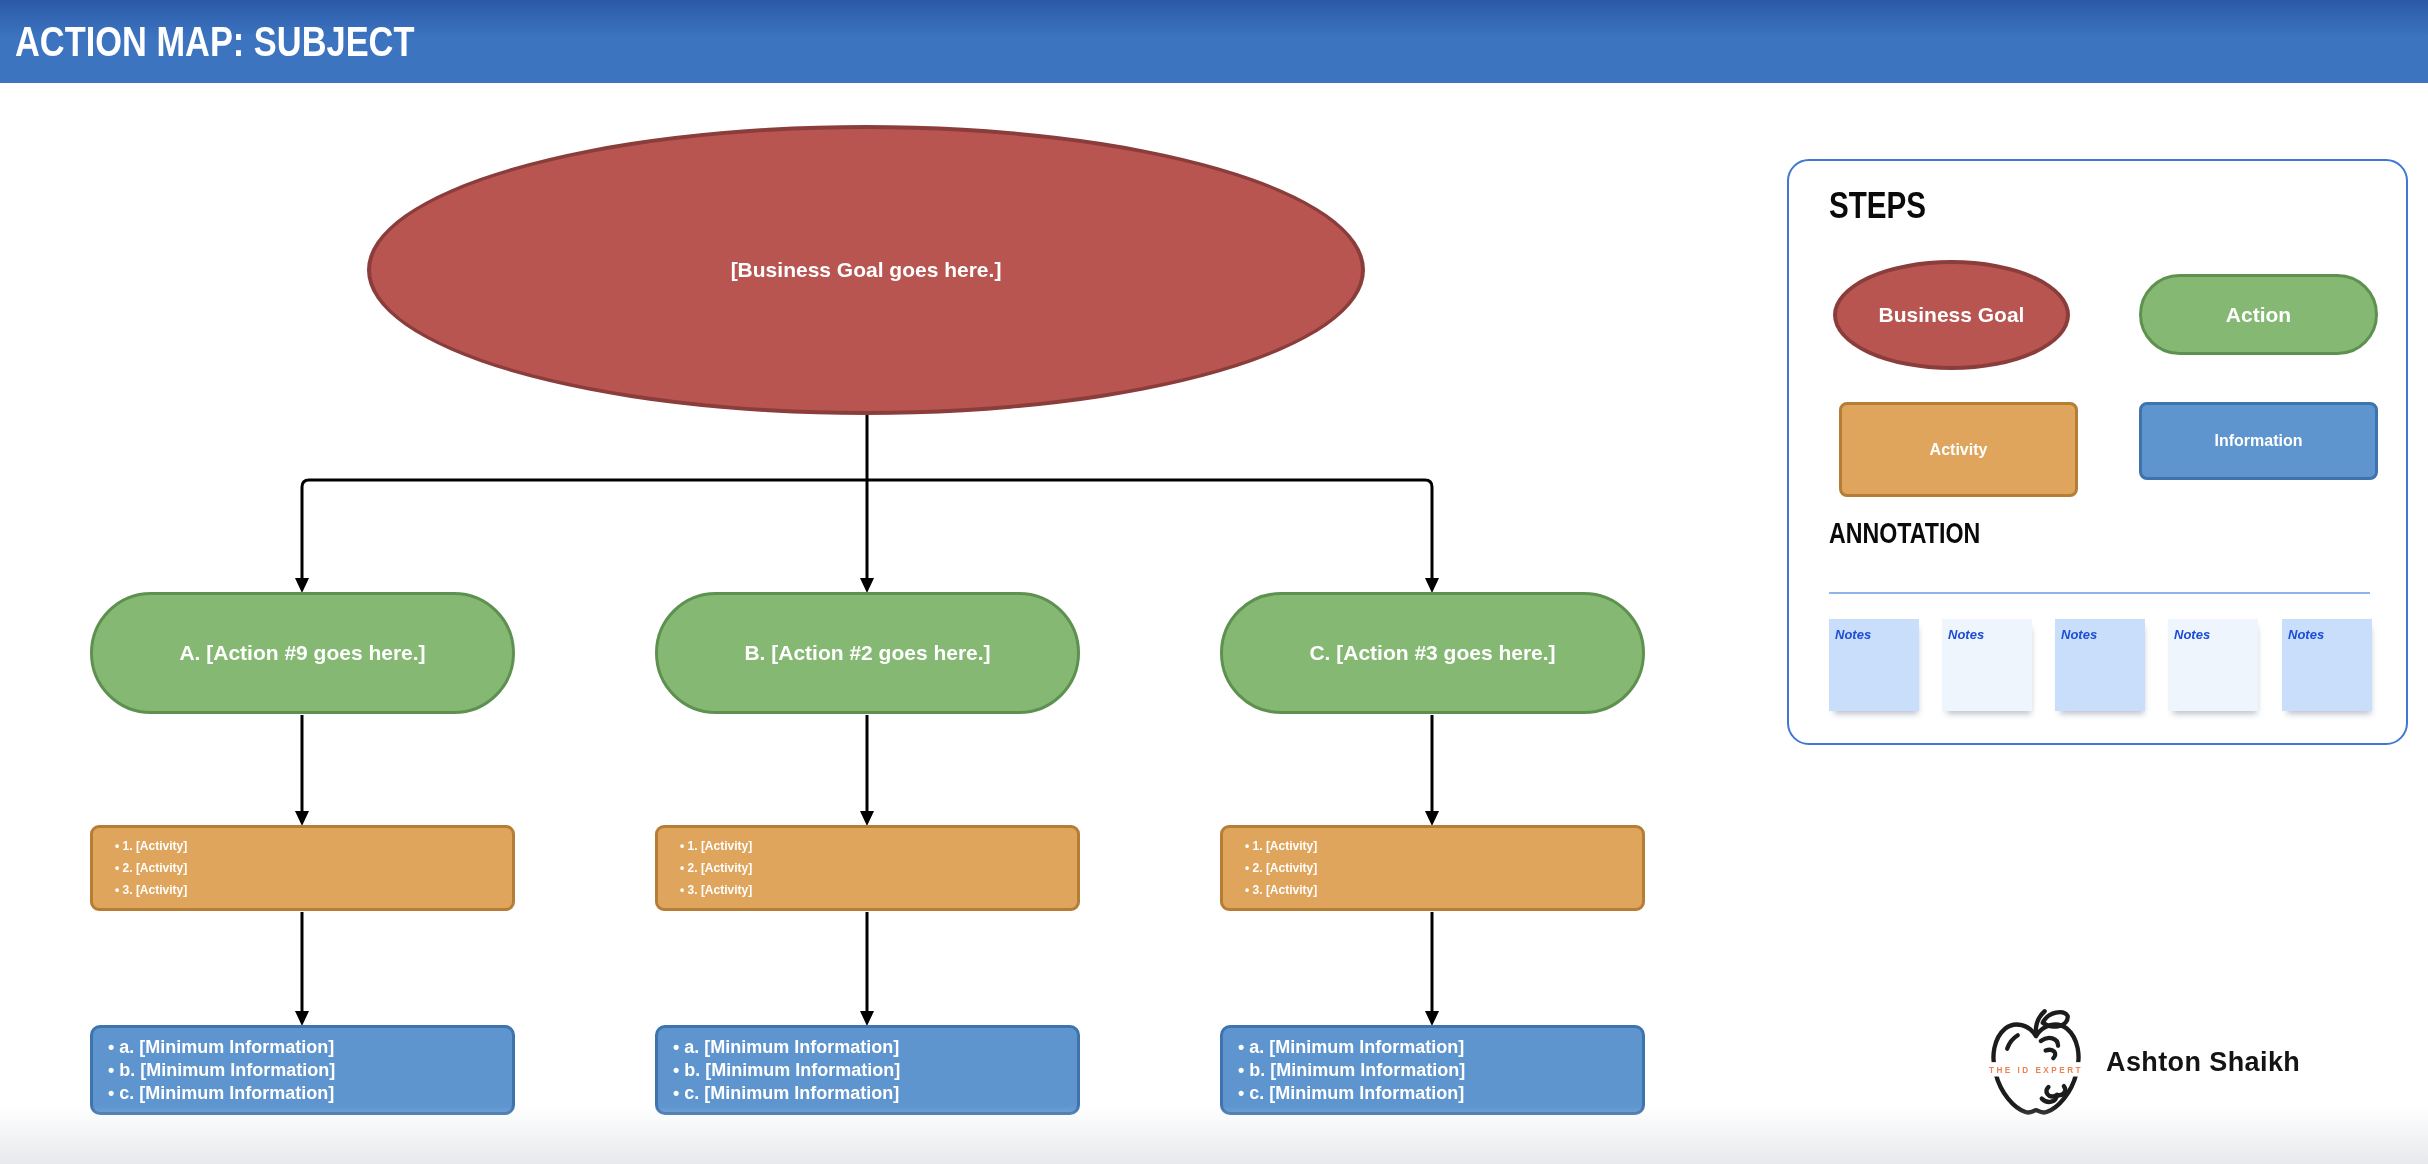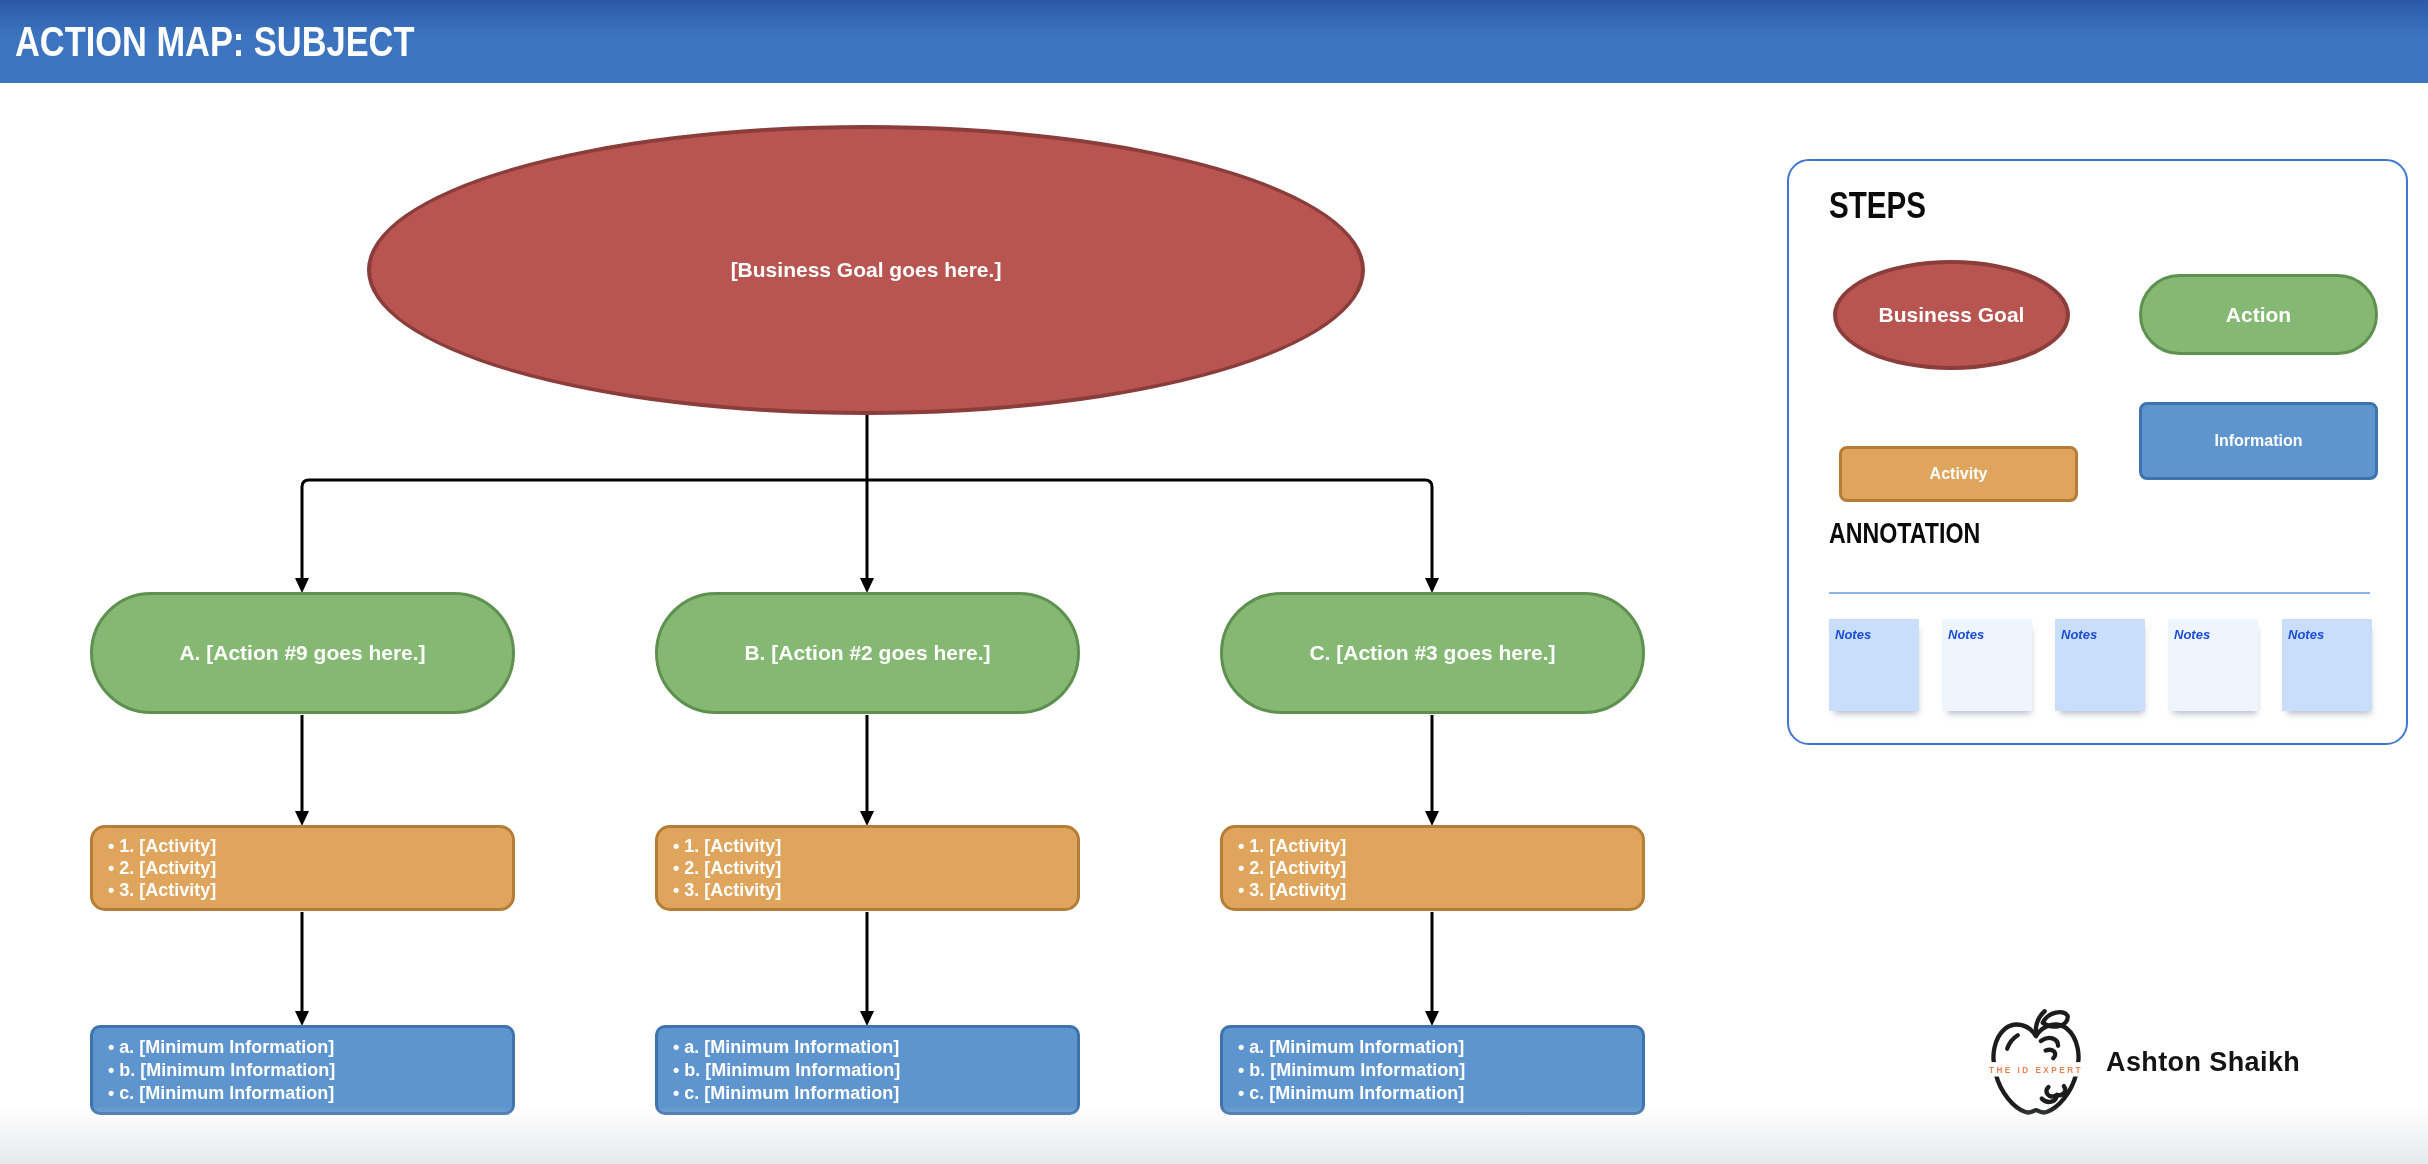--- a/index.html
+++ b/index.html
@@ -34,24 +34,24 @@
   .node{ position:absolute; color:#fff; font-weight:700; display:flex; align-items:center; justify-content:center; text-align:center; }
   .goal{
     left:367px; top:125px; width:998px; height:290px; border-radius:50%;
     background:var(--red-fill); border:4px solid var(--red-stroke); font-size:21px;
   }
   .action{
     top:592px; width:425px; height:122px; border-radius:61px;
     background:var(--green-fill); border:3px solid var(--green-stroke); font-size:21px;
   }
   .activity{
-    top:825px; width:425px; height:86px; border-radius:15px;
+    top:825px; width:425px; height:86px; border-radius:9px;
     background:var(--orange-fill); border:3px solid var(--orange-stroke);
     flex-direction:column; align-items:flex-start; justify-content:center;
-    padding-left:15px; font-size:18px; line-height:22px; text-align:left;
+    padding-left:22px; font-size:12px; line-height:22px; text-align:left;
   }
   .info{
     top:1025px; width:425px; height:90px; border-radius:10px;
     background:var(--blue-fill); border:3px solid var(--blue-stroke);
     flex-direction:column; align-items:flex-start; justify-content:center;
     padding-left:15px; font-size:18px; line-height:23px; text-align:right;
   }
   .c0{ left:90px; } .c1{ left:655px; } .c2{ left:1220px; }
 
   
@@ -60,22 +60,22 @@
     background:#fff; border:2px solid var(--panel-border); border-radius:22px;
   }
   .legend h2{ position:absolute; color:#0a0a0a; white-space:nowrap; }
   .steps-title{ left:40px; top:24px; font-size:37px; }
   .annotation-title{ left:40px; top:356px; font-size:29px; }
   .legend .shape{ position:absolute; color:#fff; font-weight:700; display:flex; align-items:center; justify-content:center; text-align:center; }
   .lg-ellipse{ left:44px; top:99px; width:237px; height:110px; border-radius:50%;
     background:var(--red-fill); border:4px solid var(--red-stroke); font-size:21px; }
   .lg-pill{ left:350px; top:113px; width:239px; height:81px; border-radius:41px;
     background:var(--green-fill); border:3px solid var(--green-stroke); font-size:21px; }
-  .lg-orange{ left:50px; top:241px; width:239px; height:56px; border-radius:8px;
-    background:var(--orange-fill); border:3px solid var(--orange-stroke); font-size:16px;margin-top:44px; }
+  .lg-orange{ left:50px; top:241px; width:239px; height:95px; border-radius:8px;
+    background:var(--orange-fill); border:3px solid var(--orange-stroke); font-size:16px; }
   .lg-blue{ left:350px; top:241px; width:239px; height:78px; border-radius:8px;
     background:var(--blue-fill); border:3px solid var(--blue-stroke); font-size:16px; }
   .legend .divider{ position:absolute; left:40px; top:431px; width:541px; height:2px; background:var(--divider-blue); }
   .note{
     position:absolute; top:458px; width:90px; height:92px; padding:8px 6px;
     font-size:13px; font-style:italic; font-weight:600; color:#1d4ed8;
     box-shadow:2px 6px 6px -3px rgba(110,120,140,0.45);
   }
   .note.shade-a{ background:var(--note-blue); }
   .note.shade-b{ background:var(--note-light); }

